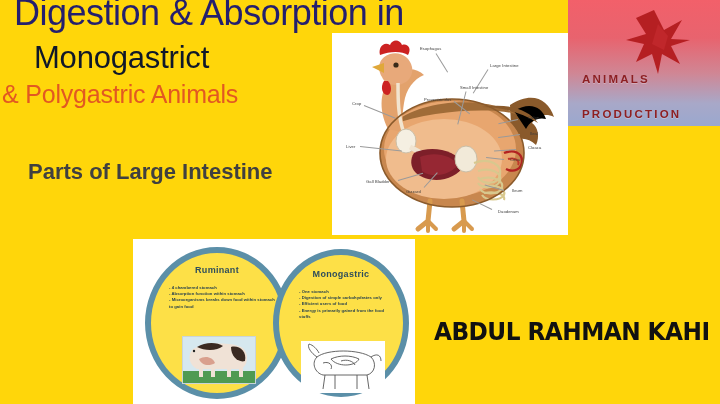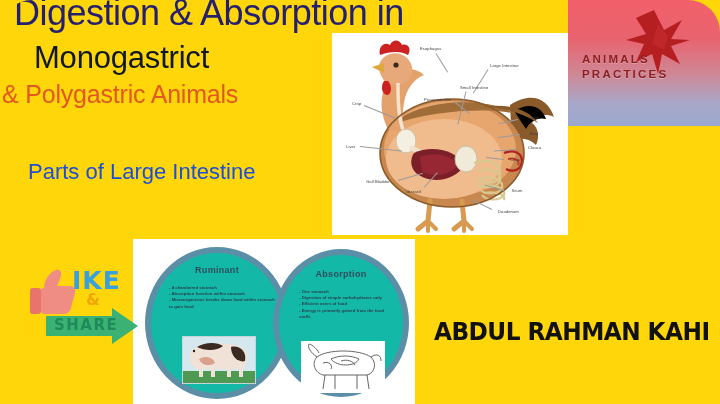--- a/index.html
+++ b/index.html
@@ -2,21 +2,21 @@
 <html><head>
 <meta charset="utf-8">
 <style>
   html,body{margin:0;padding:0;}
   body{
     width:720px;height:404px;overflow:hidden;
     background:#FFD60A;
     font-family:"Liberation Sans", sans-serif;
     position:relative;
   }
-  #stage{position:absolute;inset:0;width:720px;height:404px;background:#FFD60A;overflow:hidden;border-radius:32px;}
+  #stage{position:absolute;inset:0;width:720px;height:404px;background:#FFD60A;overflow:hidden;}
 
   
   .title-main{
     position:absolute;left:14px;top:-6px;
     font-size:36px;font-weight:400;letter-spacing:-0.5px;
     color:#241f6e;white-space:nowrap;line-height:1.05;
   }
   .title-sub1{
     position:absolute;left:34px;top:40px;
     font-size:31px;font-weight:400;color:#0f172a;white-space:nowrap;letter-spacing:-0.2px;
@@ -24,36 +24,36 @@
   .title-sub2{
     position:absolute;left:2px;top:80px;
     font-size:25px;font-weight:400;color:#e25822;white-space:nowrap;letter-spacing:-0.2px;text-align:center;
   }
   .title-line3{
     position:absolute;left:28px;top:127px;
     font-size:22px;font-weight:400;color:#b03a8c;white-space:nowrap;
   }
   .title-line4{
     position:absolute;left:28px;top:159px;
-    font-size:22px;font-weight:400;color:#1d4ed8;white-space:nowrap;
+    font-size:22px;font-weight:700;color:#404040;white-space:nowrap;
   }
 
   
   .logo-panel{
     position:absolute;left:568px;top:0;width:152px;height:126px;
     background:linear-gradient(180deg,#f2606a 0%,#e8636e 30%,#d08694 58%,#a8a8c8 82%,#9aa8cf 100%);
     overflow:hidden;
   }
   .logo-mark{position:absolute;left:56px;top:6px;width:72px;height:72px;}
   .logo-text{
     position:absolute;left:14px;top:52px;
     color:#8d1f22;font-size:11.5px;font-weight:700;letter-spacing:2.2px;line-height:15px;
     text-shadow:0 1px 0 rgba(255,255,255,.25);
   }
-  .logo-text div{white-space:nowrap;}
+  .logo-text div{white-space:nowrap;margin-top:20px;}
 
   
   .chicken-panel{
     position:absolute;left:332px;top:33px;width:236px;height:202px;
     background:#ffffff;overflow:hidden;
   }
   .chick-label{
     position:absolute;font-size:4.1px;color:#3a3a3a;white-space:nowrap;
     font-family:"Liberation Sans", sans-serif;letter-spacing:.1px;
   }
@@ -62,21 +62,21 @@
   
   .chick-svg{position:absolute;left:0;top:0;width:236px;height:202px;}
 
   
   .compare-panel{
     position:absolute;left:133px;top:239px;width:282px;height:165px;
     background:#ffffff;overflow:hidden;
   }
   .circle{
     position:absolute;border-radius:50%;border:6px solid #5b8fa8;box-sizing:border-box;
-    background:#14b8a6;
+    background:#fde047;
   }
   .circle.left{left:12px;top:8px;width:144px;height:152px;}
   .circle.right{left:140px;top:10px;width:136px;height:148px;}
   .circ-title{
     position:absolute;width:100%;text-align:center;
     font-size:9px;font-weight:700;color:#2f4e5c;letter-spacing:.3px;
   }
   .bullets{
     position:absolute;font-size:4.2px;color:#27414d;line-height:6.2px;
     font-weight:700;letter-spacing:.05px;
@@ -121,21 +121,21 @@
   <div class="title-sub2">&amp; Polygastric Animals</div>
   <div class="title-line4">Parts of Large Intestine</div>
 
   <div class="logo-panel">
     <svg class="logo-mark" viewBox="0 0 72 72">
       <path d="M30 4 L40 24 L58 14 L47 33 L66 34 L47 40 L56 58 L38 48 L34 68 L28 48 L12 56 L20 38 L2 34 L22 28 L12 12 Z" fill="#b51f22"></path>
       <path d="M34 18 L44 30 L40 44 L28 38 Z" fill="#c0272b"></path>
     </svg>
     <div class="logo-text">
       <div>ANIMALS</div>
-      <div>PRACTICES</div>
+      <div>PRODUCTION</div>
     </div>
   </div>
 
   <div class="chicken-panel">
     <svg class="chick-svg" viewBox="0 0 236 202">
 
       <path d="M178 72 C200 58 216 66 222 84 C214 80 206 82 200 90 C206 94 208 104 204 112 C196 104 186 104 180 110 Z" fill="#8a5a2b"></path>
       <path d="M182 78 C198 68 210 74 214 86 C206 84 198 88 194 96 Z" fill="#a5朝6a3b"></path>
 
       <ellipse cx="120" cy="120" rx="72" ry="54" fill="#c8874e"></ellipse>
@@ -241,21 +241,21 @@
           <rect x="16" y="31" width="4" height="9" fill="#f0e2d6"></rect>
           <rect x="28" y="31" width="4" height="9" fill="#f0e2d6"></rect>
           <rect x="44" y="31" width="4" height="9" fill="#f0e2d6"></rect>
           <rect x="56" y="31" width="4" height="9" fill="#f0e2d6"></rect>
           <circle cx="11" cy="14" r="1.2" fill="#222"></circle>
         </svg>
       </div>
     </div>
 
     <div class="circle right">
-      <div class="circ-title" style="top:14px;">Absorption</div>
+      <div class="circ-title" style="top:14px;">Monogastric</div>
       <div class="bullets" style="left:20px;top:34px;width:96px;">
         <div>- One stomach</div>
         <div>- Digestion of simple carbohydrates only</div>
         <div>- Efficient users of food</div>
         <div>- Energy is primarily gained from the food stuffs</div>
       </div>
       <div class="horse-img">
         <svg viewBox="0 0 84 52" width="84" height="52">
           <g fill="none" stroke="#555" stroke-width="0.9">
             <path d="M16 16 C26 8 58 8 70 16 C76 22 74 32 66 34 L22 34 C14 32 10 22 16 16 Z"></path>
@@ -264,28 +264,16 @@
             <path d="M24 34 L22 48 M34 34 L34 48 M56 34 L56 48 M66 34 L68 48"></path>
             <path d="M30 18 C38 14 50 14 58 18 C54 26 36 26 30 18 Z"></path>
             <path d="M40 20 C46 18 52 20 54 24"></path>
             <path d="M22 22 C28 20 32 24 30 28"></path>
           </g>
         </svg>
       </div>
     </div>
   </div>
 
-  <div class="like-share">
-    <svg class="ls-thumb" viewBox="0 0 46 48">
-      <path d="M14 20 C14 12 20 4 26 2 C30 1 32 4 31 8 C30 12 28 15 27 18 L40 18 C44 18 46 21 45 25 L41 40 C40 44 37 46 33 46 L16 46 C12 46 10 44 10 40 L10 24 C10 21 12 20 14 20 Z" fill="#ef8d85"></path>
-      <rect x="0" y="20" width="11" height="26" rx="3" fill="#e8746c"></rect>
-    </svg>
-    <div class="ls-like">IKE</div>
-    <div class="ls-amp">&amp;</div>
-    <svg class="ls-arrow" viewBox="0 0 94 36">
-      <path d="M0 8 L66 8 L66 0 L92 18 L66 36 L66 28 L0 28 Z" fill="#3bb273"></path>
-    </svg>
-    <div class="ls-share">SHARE</div>
-  </div>
 
   <div class="author">ABDUL RAHMAN KAHI</div>
 
 </div>
 
 </body></html>

